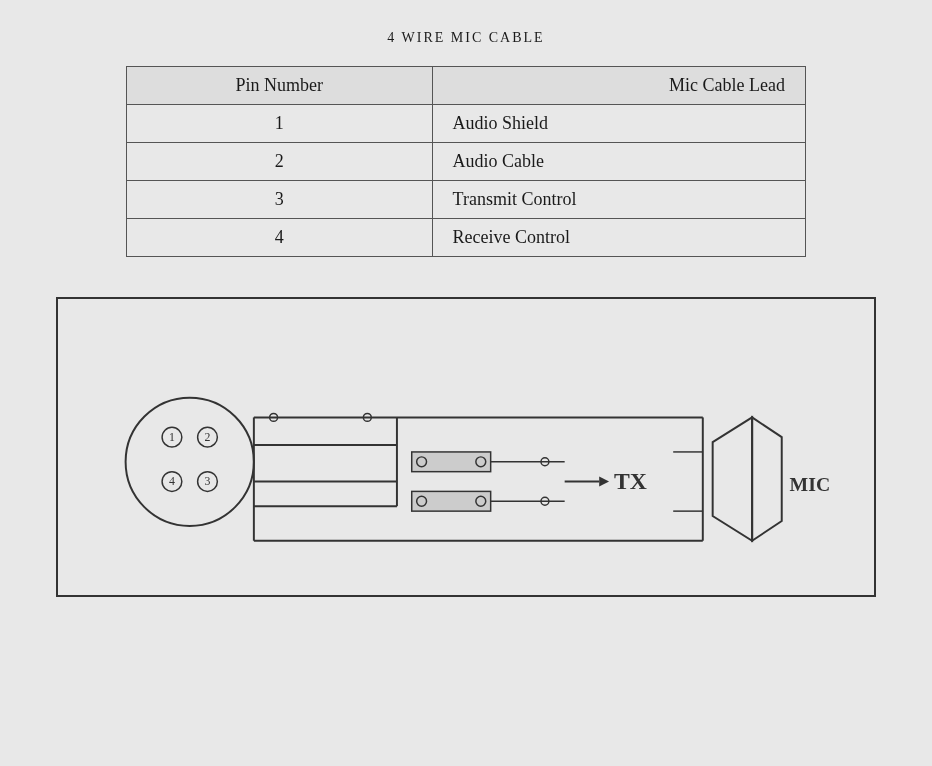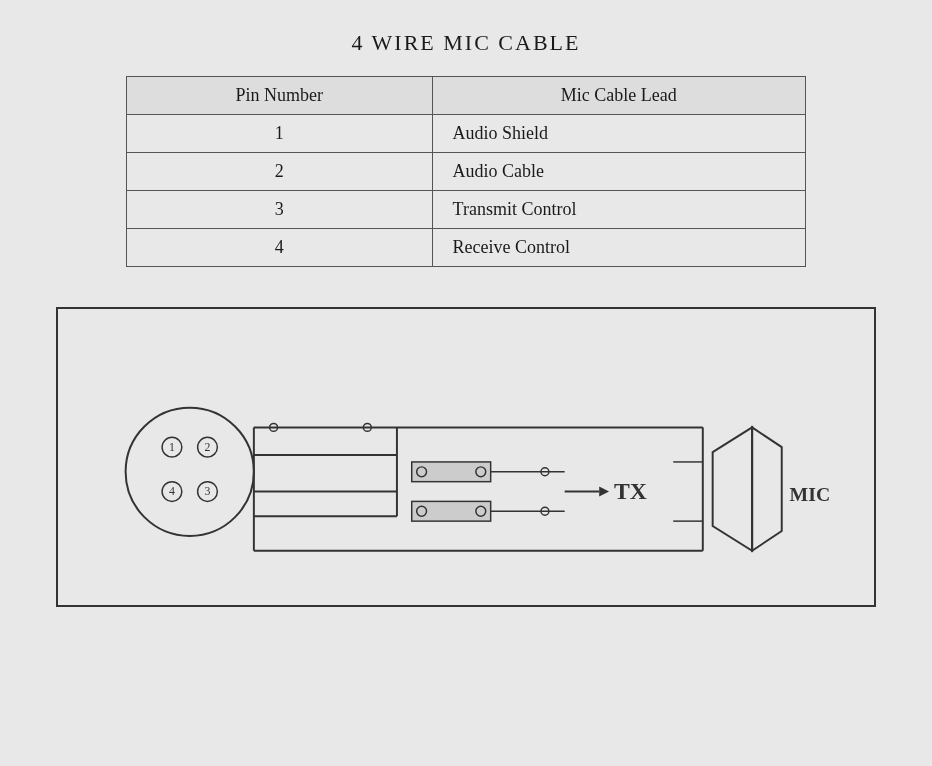--- a/index.html
+++ b/index.html
@@ -14,21 +14,21 @@
       width: 932px;
       height: 766px;
       display: flex;
       flex-direction: column;
       align-items: center;
       padding: 20px 40px;
       color: #1a1a1a;
     }
 
     .page-title {
-      font-size: 22px;
+      font-size: 14px;
       font-weight: normal;
       letter-spacing: 2px;
       text-align: center;
       margin-bottom: 20px;
       margin-top: 10px;
     }
 
     .table-container {
       width: 680px;
       margin-bottom: 30px;
@@ -50,21 +50,21 @@
       font-style: normal;
       text-align: center;
     }
 
     table thead td:first-child {
       text-align: center;
       width: 45%;
     }
 
     table thead td:last-child {
-      text-align: center;
+      text-align: right;
       width: 55%;
     }
 
     table tbody td:first-child {
       text-align: center;
     }
 
     table tbody td:last-child {
       text-align: left;
       margin-top: 16px;

